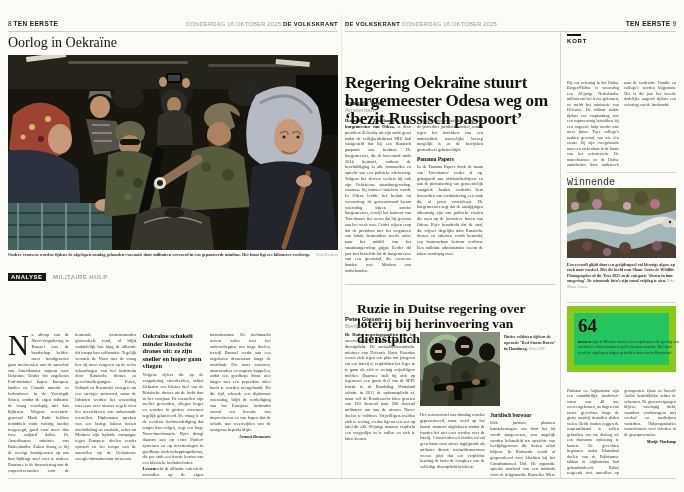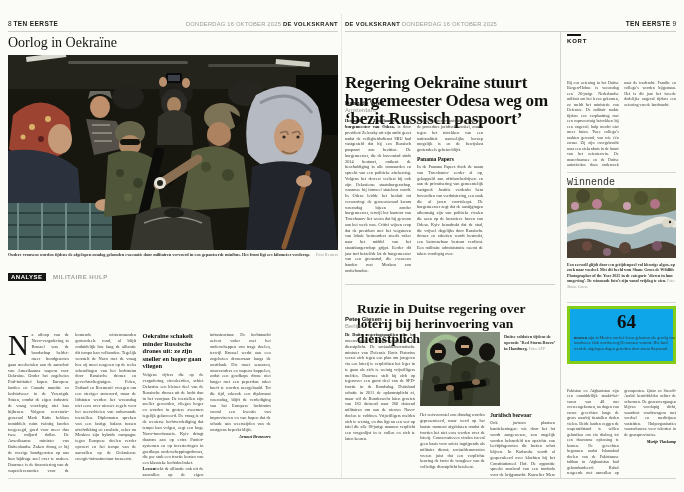--- a/index.html
+++ b/index.html
@@ -66,21 +66,21 @@
 
   
   .kort{position:absolute;left:222px;width:109px;top:0;height:466px;}
   .kort-bar{position:absolute;left:0;width:14px;height:2px;background:#111;}
   .kort-label{position:absolute;left:0;font-size:6px;font-weight:bold;letter-spacing:.8px;color:#111;}
   .kort-h{position:absolute;left:0;right:0;font-family:"Liberation Serif","DejaVu Serif",serif;
     font-weight:bold;font-size:7.4px;line-height:1.18;color:#121210;}
   .kort-rule{position:absolute;left:0;right:0;height:1px;background:#d6d6d1;}
   .nature-label{position:absolute;font-family:Liberation Mono, monospace;
     font-size:10px;color:#333;}
-  .numbox{position:absolute;left:0;right:0;border:3px solid #84cc16;background:#0ea5e9;padding-left:43px;}
+  .numbox{position:absolute;left:0;right:0;border:7px solid #84cc16;background:#22c55e;}
   .bignum{font-family:"Liberation Serif","DejaVu Serif",serif;font-weight:bold;font-size:19px;
     color:#111;line-height:1;padding:3px 0 0 4px;}
 
   .fold{position:absolute;left:341px;top:14px;width:1px;height:464px;background:#e8e8e3;}
   .bottom-rule{position:absolute;left:8px;width:668px;top:478px;height:1px;background:#d4d4cf;}
 
   .photo-frame{position:absolute;overflow:hidden;background:#111;}
   svg{display:block;}
 </style>
 </head>

